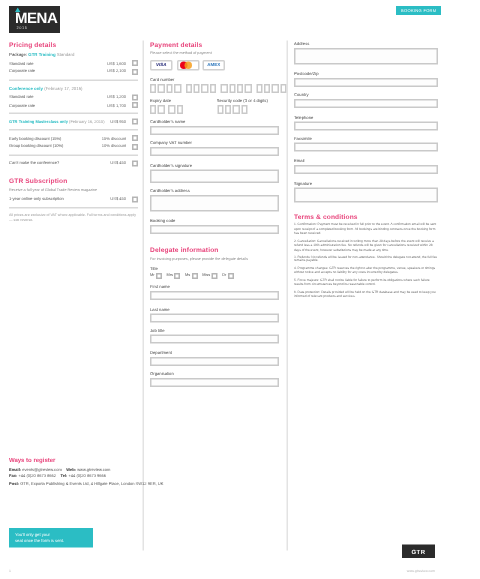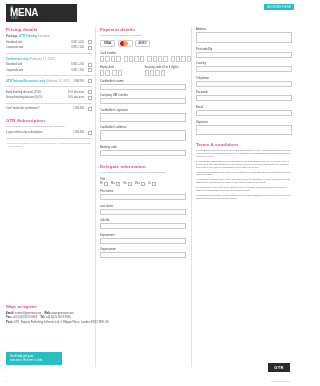--- a/index.html
+++ b/index.html
@@ -10,21 +10,21 @@
     font-family: "Liberation Sans", sans-serif;
     font-size: 3.1px;
     color: #333;
     overflow: hidden;
     position: relative;
   }
   .page { position:absolute; inset:0; }
 
   
   .hdr { position:absolute; left:0; top:0; width:100%; height:26px; background:#fff; }
-  .logo-box { position:absolute; left:6px; top:4px; width:71px; height:18px; background:#2b2b2b; }
+  .logo-box { position:absolute; left:6px; top:4px; width:34px; height:18px; background:#2b2b2b; }
   .logo-m { color:#ffffff; font-size:10px; font-weight:bold; letter-spacing:-0.3px; position:absolute; left:4px; top:3px; }
   .logo-sub { position:absolute; left:5px; top:13px; color:#cfcfcf; font-size:2.6px; letter-spacing:.4px;}
   .logo-tick { position:absolute; left:4px; top:0.5px; width:6px; height:3px; }
   .hdr-tag { position:absolute; right:4px; top:4px; background:#2bbdc4; color:#fff;
              font-size:2.7px; padding:1.5px 3px; letter-spacing:.2px;}
 
   .col { position:absolute; top:27px; }
   .c1 { left:6px;  width:86px; }
   .c2 { left:100px; width:86px; }
   .c3 { left:196px; width:96px; }

